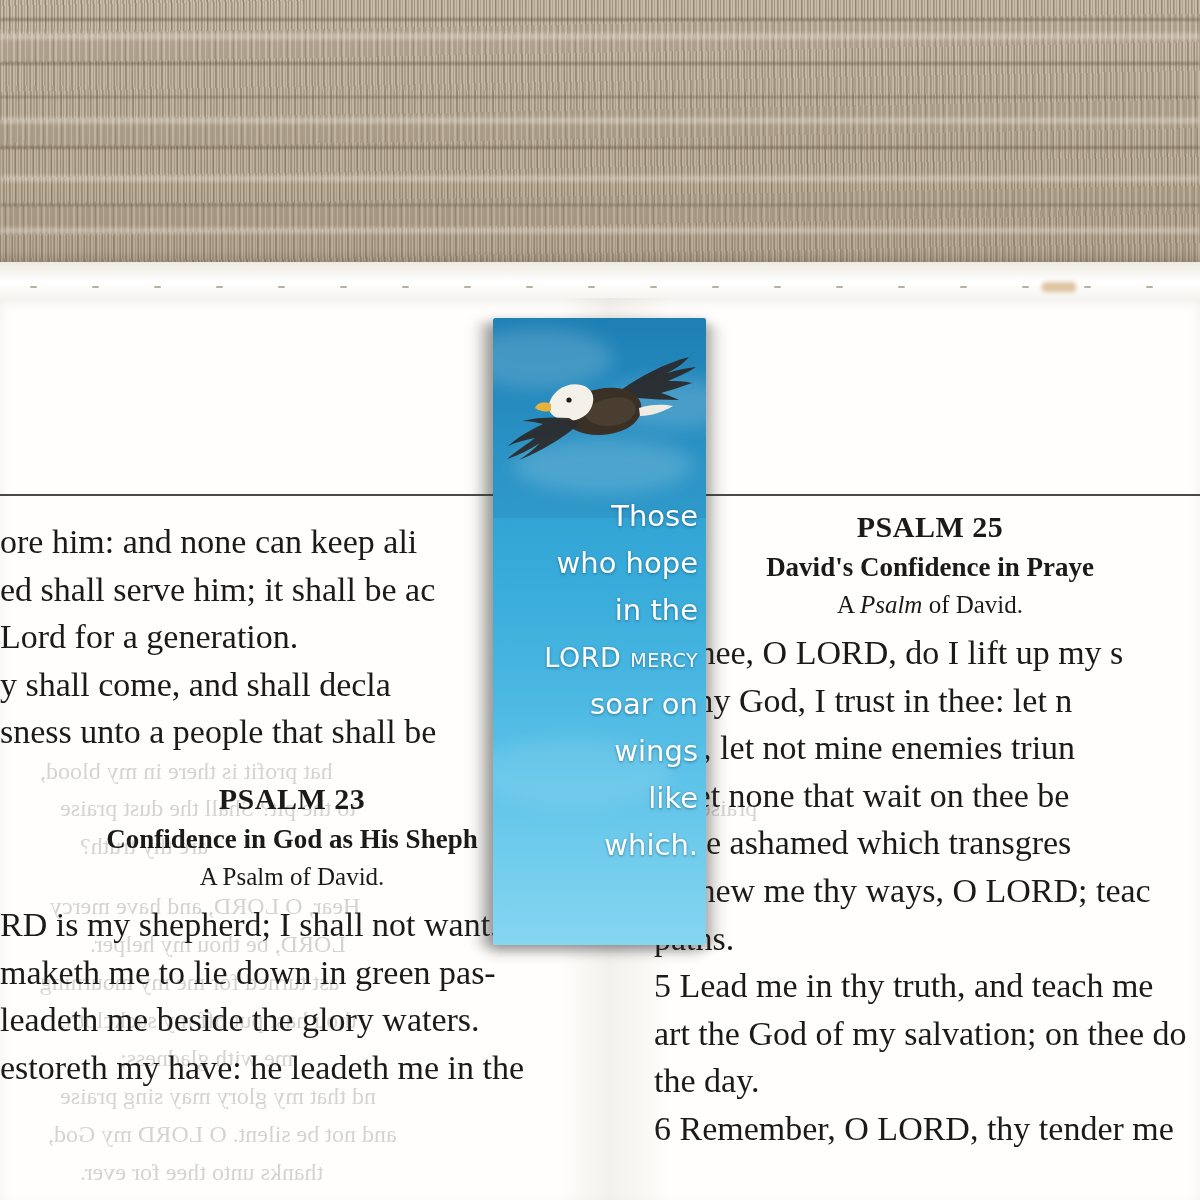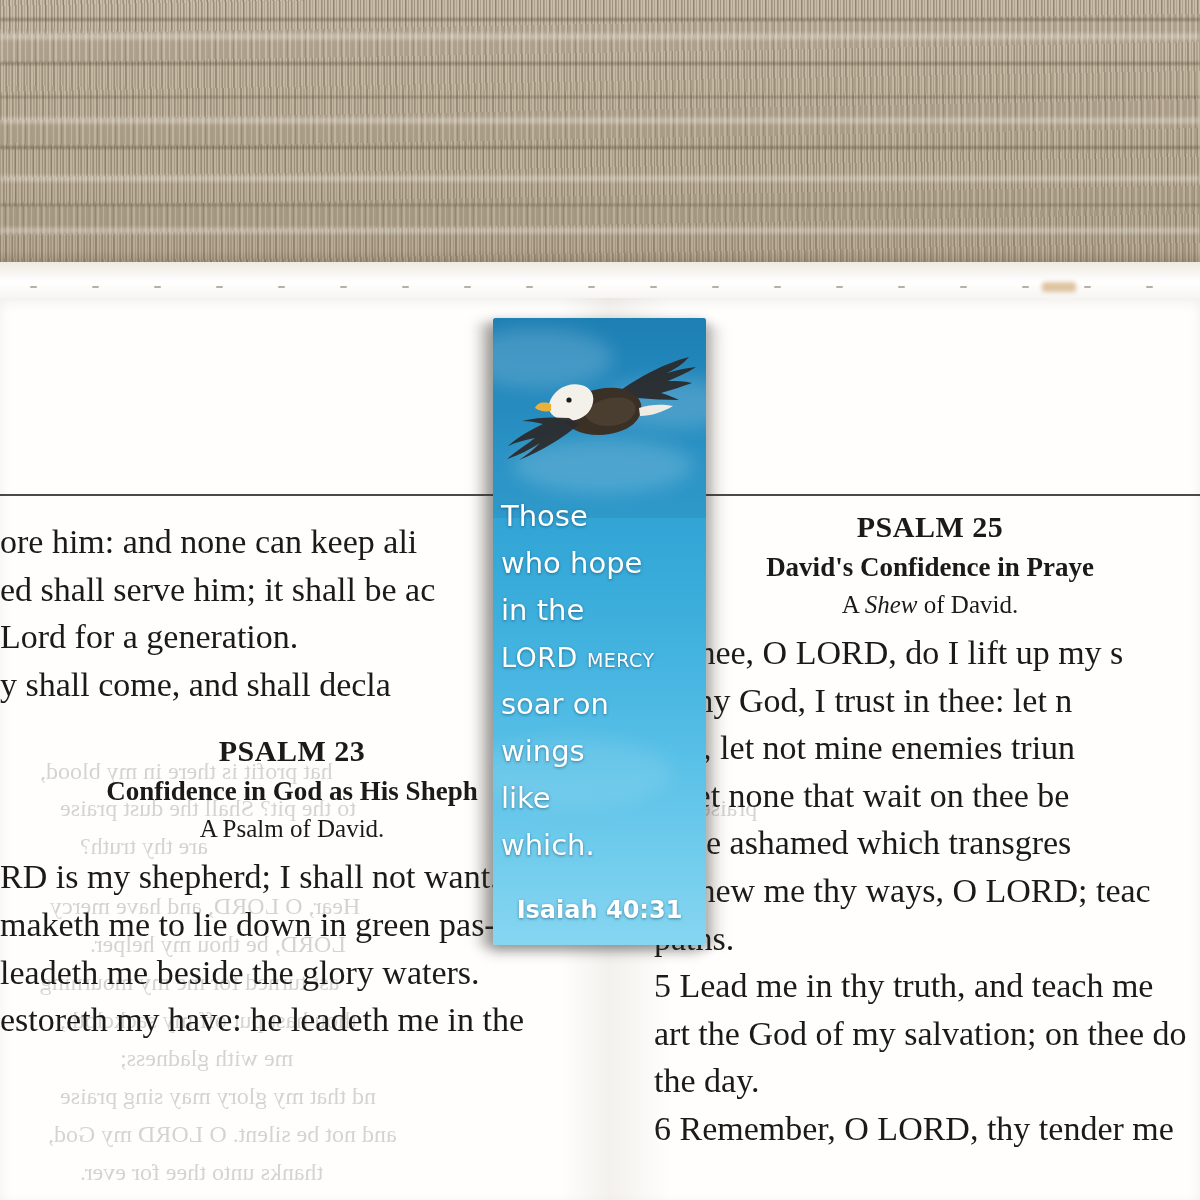--- a/index.html
+++ b/index.html
@@ -204,21 +204,21 @@
     border-radius: 50%;
   }
   .eagle {
     position: absolute;
     left: 0; top: 20px;
     width: 213px; height: 170px;
   }
   .bm-text {
     position: absolute;
     left: 0; right: 0; top: 175px;
-    text-align: left;
+    text-align: right;
     color: #ffffff;
     font-family: "DejaVu Sans", sans-serif;
     font-size: 29px;
     line-height: 1.62;
     font-weight: 400;
     text-shadow: 0 1px 3px rgba(10,60,90,0.55);
     padding: 0 8px;
   }
   .bm-text .sc { font-variant: small-caps; font-size: 27px; letter-spacing: .5px; }
   .bm-ref {
@@ -312,37 +312,38 @@
       <div class="page-rule" style="top:196px; left:600px; width:600px;"></div>
 
       <div class="running-head">PSALM 22</div>
 
       <div class="col col-left">
         <div style="position:absolute; top:220px; left:0; width:620px;">
           <p class="verse">ore him: and none can keep ali</p>
           <p class="verse">ed shall serve him; it shall be ac</p>
           <p class="verse">Lord for a generation.</p>
           <p class="verse">y shall come, and shall decla</p>
+          <p class="verse">sness unto a people that shall be</p>
 
           <div class="psalm-title">PSALM 23</div>
           <div class="psalm-sub">Confidence in God as His Sheph</div>
           <div class="psalm-byline">A Psalm of David.</div>
 
           <p class="verse">RD is my shepherd; I shall not want.</p>
           <p class="verse">maketh me to lie down in green pas-</p>
           <p class="verse">leadeth me beside the glory waters.</p>
           <p class="verse">estoreth my have: he leadeth me in the</p>
         </div>
       </div>
 
       <div class="col col-right">
         <div style="position:absolute; top:212px; left:0; width:620px;">
           <div class="psalm-title" style="margin-top:0;">PSALM 25</div>
           <div class="psalm-sub">David's Confidence in Praye</div>
-          <div class="psalm-byline">A <i>Shew</i> of David.</div>
+          <div class="psalm-byline">A <i>Psalm</i> of David.</div>
 
           <p class="verse" style="margin-left:34px;">to thee, O LORD, do I lift up my s</p>
           <p class="verse" style="margin-left:34px;">O my God, I trust in thee: let n</p>
           <p class="verse" style="margin-left:34px;">ned, let not mine enemies triun</p>
           <p class="verse" style="margin-left:34px;">a, let none that wait on thee be</p>
           <p class="verse" style="margin-left:34px;">m be ashamed which transgres</p>
           <p class="verse" style="margin-left:34px;">4 Shew me thy ways, O LORD; teac</p>
           <p class="verse" style="margin-left:34px;">paths.</p>
           <p class="verse" style="margin-left:34px;">5 Lead me in thy truth, and teach me</p>
           <p class="verse" style="margin-left:34px;">art the God of my salvation; on thee do</p>
@@ -387,16 +388,15 @@
       <span>Those</span><br>
       <span>who hope</span><br>
       <span>in the</span><br>
       <span class="sc">LORD mercy</span><br>
       <span>soar on</span><br>
       <span>wings</span><br>
       <span>like</span><br>
       <span>which.</span>
     </div>
 
-    <div class="bm-ref">Isaiah 40:31</div>
   </div>
 
 </div>
 
 </body></html>

